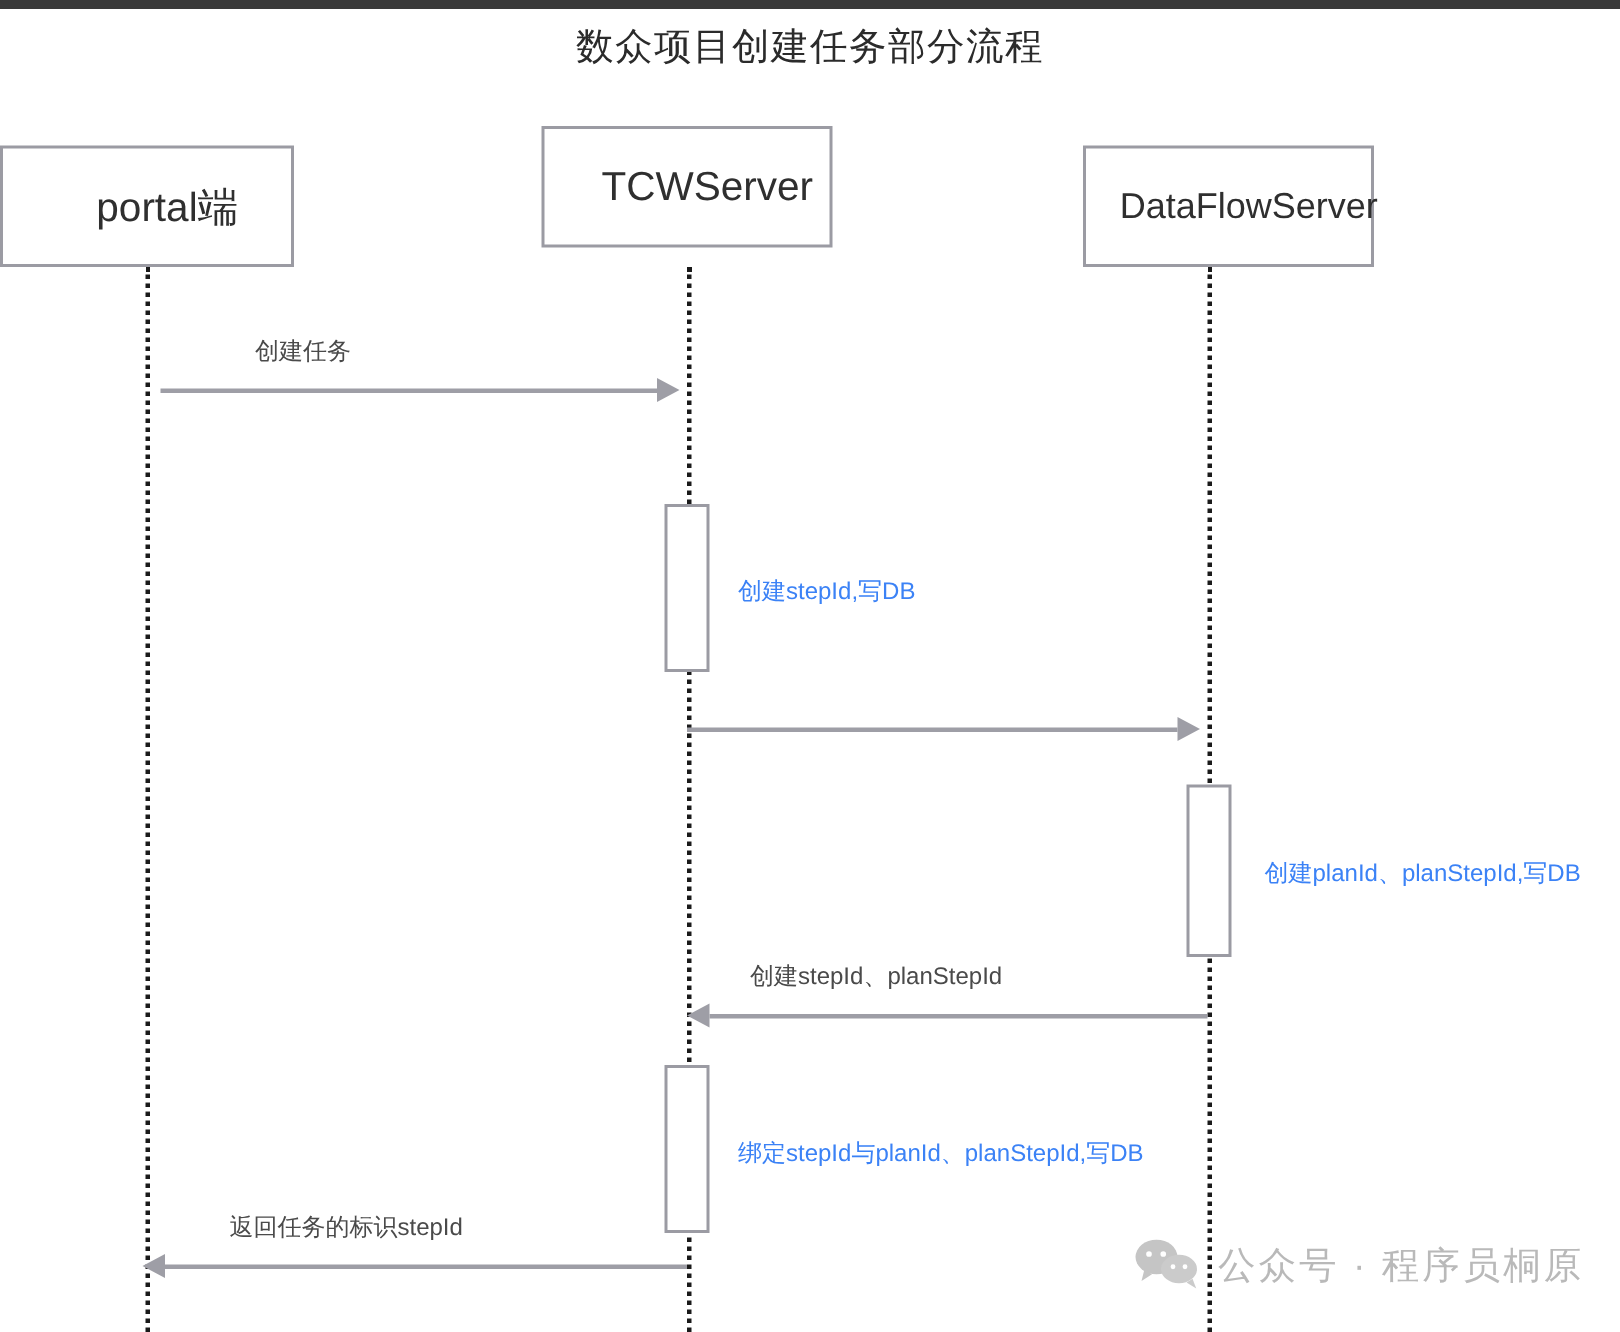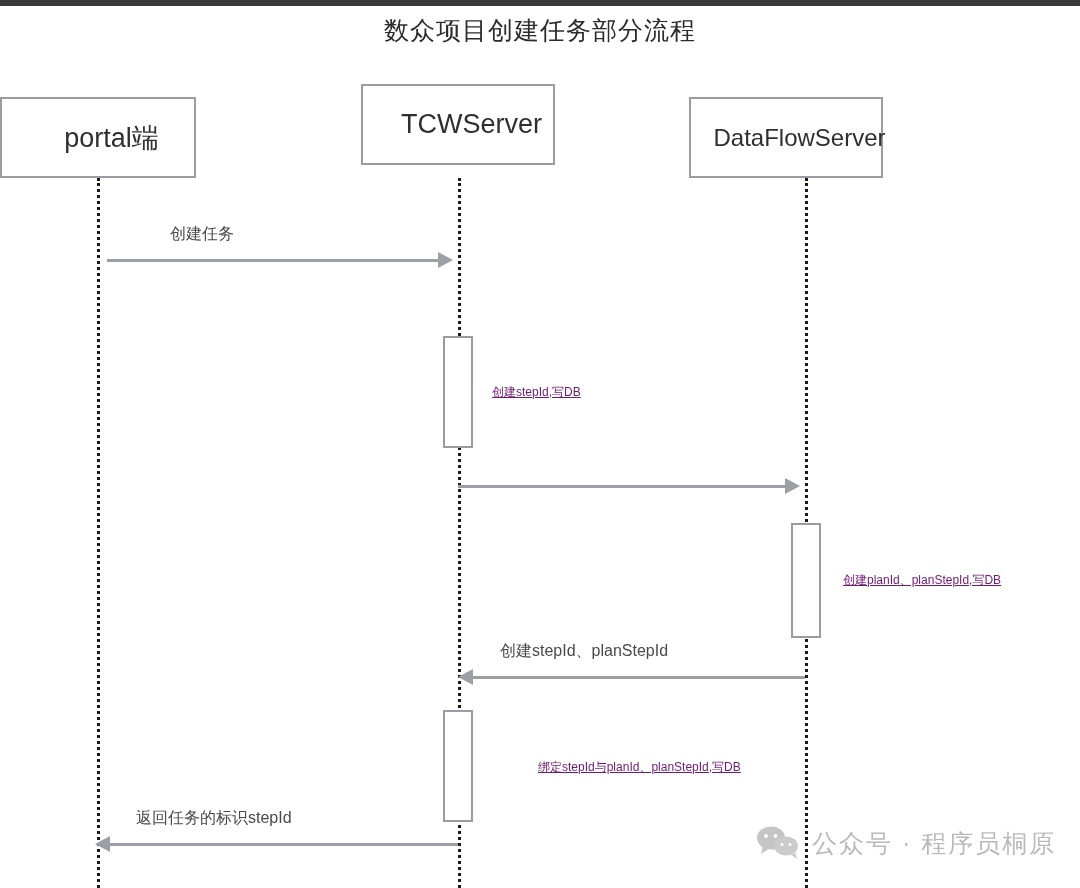--- a/index.html
+++ b/index.html
@@ -85,24 +85,23 @@
   .msg-label {
     position: absolute;
     font-size: 16px;
     color: #4a4a4a;
     white-space: nowrap;
   }
   .msg-label.center { text-align: left; }
 
   .note-label {
     position: absolute;
-    font-size: 12px;
-    color: #701a75;
+    font-size: 16px;
+    color: #3b82f6;
     white-space: nowrap;
-    text-decoration: underline;
   }
 
   #watermark {
     position: absolute;
     display: flex;
     align-items: center;
     gap: 12px;
     opacity: 0.95;
   }
   #watermark .wm-text {
@@ -125,21 +124,21 @@
 <div class="lifeline" style="left:805px; top:178px; height:710px;"></div>
 
 <div class="participant-box" style="left:0px; top:97px; width:196px; height:81px;">
   <span class="participant-label">portal端</span>
 </div>
 
 <div class="participant-box" style="left:361px; top:84px; width:194px; height:81px;">
   <span class="participant-label">TCWServer</span>
 </div>
 
-<div class="participant-box" style="left:689px; top:97px; width:194px; height:81px;">
+<div class="participant-box" style="left:722px; top:97px; width:194px; height:81px;">
   <span class="participant-label" style="font-size:24px;">DataFlowServer</span>
 </div>
 
 <div class="msg-label center" style="left:170px; top:224px; width:210px;">创建任务</div>
 <div class="msg-line" style="left:107px; top:259px; width:331px;"></div>
 <div class="arrow-head right" style="left:438px; top:252px;"></div>
 
 <div class="activation" style="left:443px; top:336px; width:30px; height:112px;"></div>
 <div class="note-label" style="left:492px; top:384px;">创建stepId,写DB</div>
 
@@ -148,23 +147,23 @@
 <div class="arrow-head right" style="left:785px; top:478px;"></div>
 
 <div class="activation" style="left:791px; top:523px; width:30px; height:115px;"></div>
 <div class="note-label" style="left:843px; top:572px;text-align:right;">创建planId、planStepId,写DB</div>
 
 <div class="msg-label center" style="left:500px; top:641px; width:280px;">创建stepId、planStepId</div>
 <div class="msg-line" style="left:473px; top:676px; width:332px;"></div>
 <div class="arrow-head left" style="left:458px; top:669px;"></div>
 
 <div class="activation" style="left:443px; top:710px; width:30px; height:112px;"></div>
-<div class="note-label" style="left:492px; top:759px;margin-left:46px;">绑定stepId与planId、planStepId,写DB</div>
+<div class="note-label" style="left:492px; top:759px;">绑定stepId与planId、planStepId,写DB</div>
 
-<div class="msg-label center" style="left:136px; top:808px; width:280px;">返回任务的标识stepId</div>
+<div class="msg-label center" style="left:153px; top:808px; width:280px;">返回任务的标识stepId</div>
 <div class="msg-line" style="left:110px; top:843px; width:348px;"></div>
 <div class="arrow-head left" style="left:95px; top:836px;"></div>
 
 <div id="watermark" style="left:756px; top:826px;">
   <span>
     <svg width="44" height="34" viewBox="0 0 44 34" aria-hidden="true">
       <ellipse cx="15" cy="12" rx="14" ry="11.5" fill="#c2c2c2"></ellipse>
       <polygon points="7,20 5,28 12,23.5" fill="#c2c2c2"></polygon>
       <circle cx="10" cy="10" r="1.9" fill="#ffffff"></circle>
       <circle cx="19.5" cy="10" r="1.9" fill="#ffffff"></circle>

